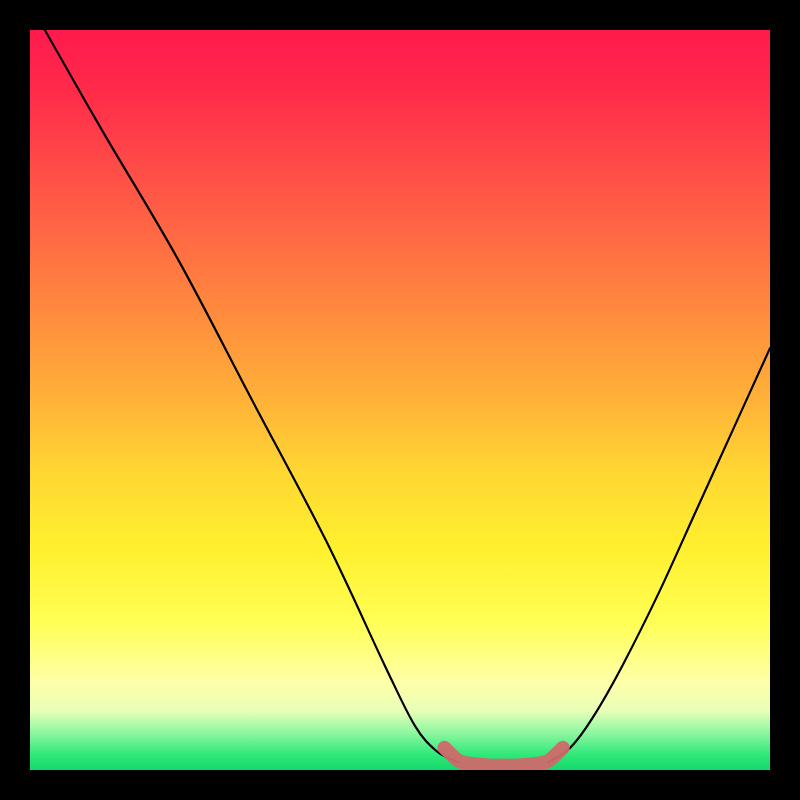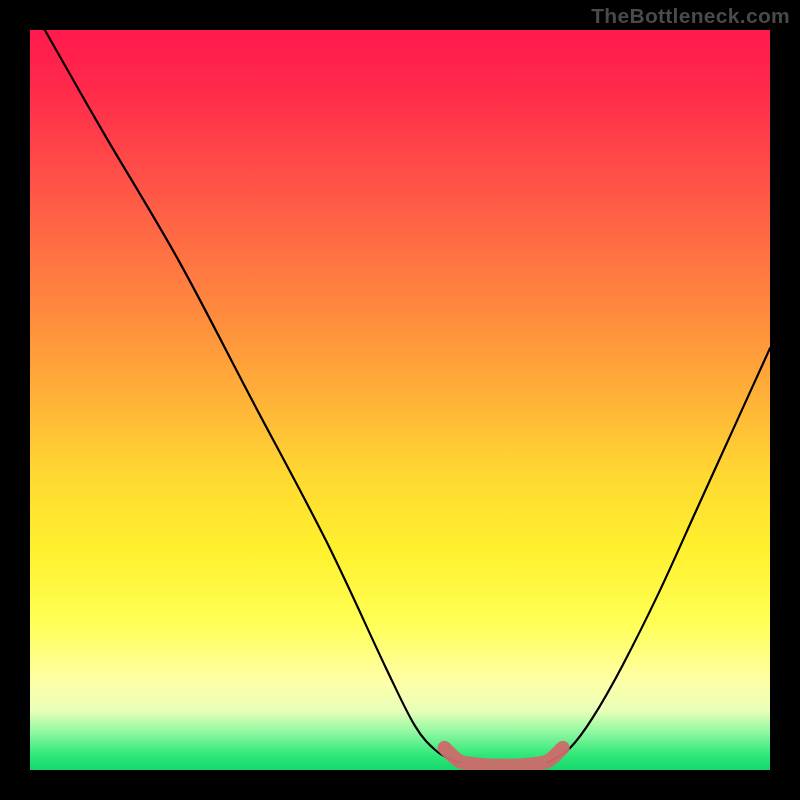--- a/index.html
+++ b/index.html
@@ -76,21 +76,20 @@
     stroke-linecap: round;
     stroke-linejoin: round;
     opacity: 0.95;
   }
 </style>
 </head>
 <body>
 
 <div class="frame">
 
-  <div class="watermark">TheBottleneck.com</div>
 
   <div class="plot-box">
     <div class="gradient"></div>
     <svg class="curves" viewBox="0 0 740 740" preserveAspectRatio="none">
       <path class="curve" d="M 14.8 0.0 C 24.7 17.3, 51.8 65.4, 74.0 103.6 C 96.2 141.8, 123.3 185.0, 148.0 229.4 C 172.7 273.8, 197.3 323.1, 222.0 370.0 C 246.7 416.9, 273.8 466.2, 296.0 510.6 C 318.2 555.0, 340.4 605.6, 355.2 636.4 C 370.0 667.2, 376.2 681.4, 384.8 695.6 C 393.4 709.8, 399.6 715.3, 407.0 721.5 C 414.4 727.7, 425.5 730.8, 429.2 732.6"></path>
       <path class="curve" d="M 518.0 732.6 C 521.7 730.1, 532.8 725.2, 540.2 717.8 C 547.6 710.4, 553.8 701.8, 562.4 688.2 C 571.0 674.6, 580.9 657.4, 592.0 636.4 C 603.1 615.4, 616.7 588.3, 629.0 562.4 C 641.3 536.5, 653.7 508.1, 666.0 481.0 C 678.3 453.9, 690.7 426.7, 703.0 399.6 C 715.3 372.5, 733.8 331.8, 740.0 318.2"></path>
       <path class="bottom-hump" d="M 414.4 717.8 C 416.9 720.0, 424.3 728.4, 429.2 731.1 C 434.1 733.8, 439.1 733.3, 444.0 734.1 C 448.9 734.8, 453.9 735.3, 458.8 735.6 C 463.7 735.8, 468.7 735.6, 473.6 735.6 C 478.5 735.6, 483.5 735.8, 488.4 735.6 C 493.3 735.3, 498.3 734.8, 503.2 734.1 C 508.1 733.3, 513.1 733.8, 518.0 731.1 C 522.9 728.4, 530.3 720.0, 532.8 717.8"></path>
     </svg>
   </div>
 

